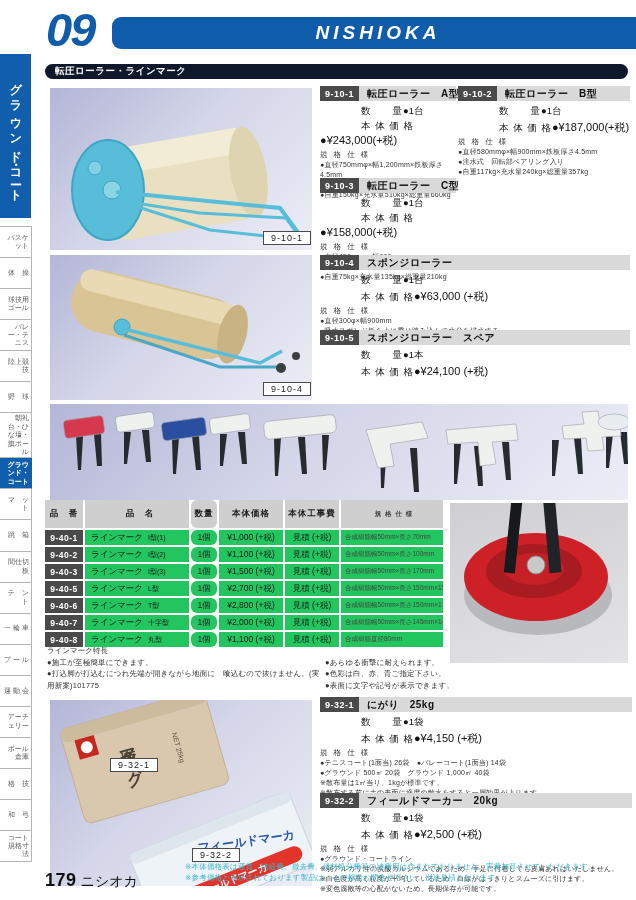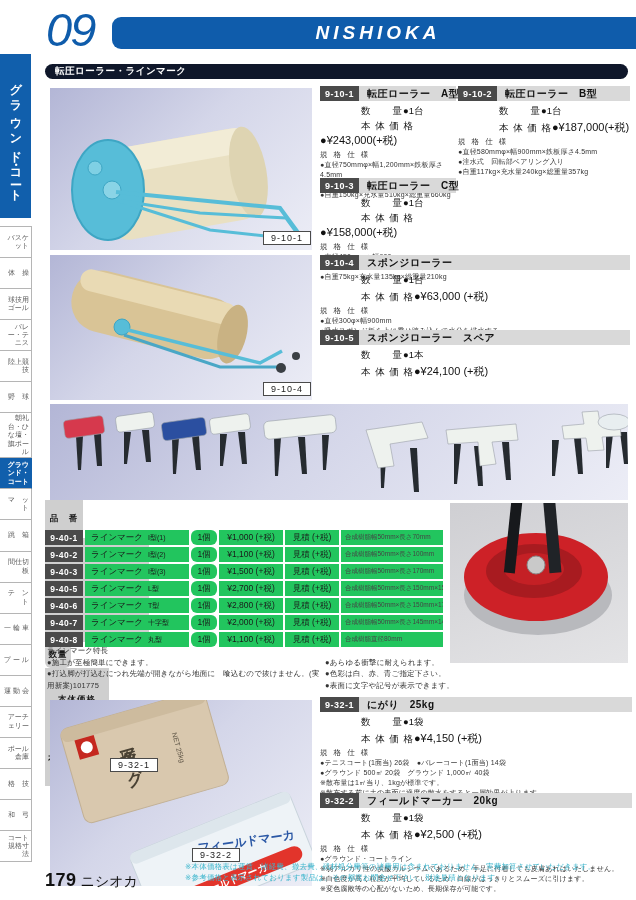--- a/index.html
+++ b/index.html
@@ -15,21 +15,21 @@
     display:flex; align-items:center; justify-content:center; }
   .side-items { position:absolute; left:0; top:226px; width:32px; height:636px;
     display:flex; flex-direction:column; border-top:1px solid #b5b5b5; }
   .side-item { flex:1; border-bottom:1px solid #b5b5b5; border-right:1px solid #b5b5b5;
     display:flex; align-items:center; justify-content:flex-end;
     padding:1px 2px; font-size:7px; color:#5a5a5a; text-align:right;
     line-height:1.2; word-break:break-all; background:#fff; }
   .side-item.active { background:#115fac; color:#fff; font-weight:bold; border-right:1px solid #115fac; }
 
   
-  .page-index { position:absolute; left:46px; top:2px; font-size:47px; font-weight:normal;
+  .page-index { position:absolute; left:46px; top:2px; font-size:47px; font-weight:bold;
     font-style:italic; color:#0f5cab; letter-spacing:-2px; }
   .brand-bar { position:absolute; left:112px; top:17px; width:532px; height:32px;
     background:#0f5cab; border-radius:9px; color:#fff; display:flex; align-items:center;
     justify-content:center; font-size:19px; font-weight:bold; font-style:italic; letter-spacing:4px; }
   .section-bar { position:absolute; left:45px; top:64px; width:583px; height:15px;
     background:#0f172a; border-radius:8px; color:#fff; font-size:9.5px; font-weight:bold;
     display:flex; align-items:center; padding-left:10px; letter-spacing:0.5px; }
 
   
   .photo { position:absolute; background:linear-gradient(135deg,#b3b6d6 0%,#d4d6e9 45%,#ecedf6 100%); }
@@ -48,21 +48,21 @@
   .pline { font-size:9.5px; color:#111; margin:1px 0 2px 0; }
   .plabel { letter-spacing:1px;margin-left:41px; }
   .pval { }
   .pval.price { font-size:11px; }
   .spec-title { font-size:7.5px; color:#333; letter-spacing:2px; margin-top:1px; }
   .spec-line { font-size:7px; color:#333; line-height:1.45; letter-spacing:0.2px; }
 
   
   .ltable { position:absolute; left:45px; top:500px; width:400px; }
   .trow { display:flex; height:15px; margin-bottom:2px; align-items:stretch; }
-  .trow.thead { height:28px;flex-direction:column; }
+  .trow.thead { height:28px; }
   .tc { display:flex; align-items:center; justify-content:center; background:#22c55e;
     font-size:8.5px; color:#1a1a1a; margin-right:2px; overflow:hidden; white-space:nowrap; }
   .thead .tc { background:#cfcfcf; font-weight:bold; font-size:8.5px; letter-spacing:1px; }
   .tc.c-code { width:38px; flex:0 0 38px; }
   .trow:not(.thead) .tc.c-code { background:#4a4a4a; color:#fff; font-weight:bold; letter-spacing:0.5px; }
   .tc.c-name { width:104px; flex:0 0 104px; justify-content:flex-start; padding-left:6px; }
   .tc.c-name .variant { font-size:7px; margin-left:5px; }
   .tc.c-qty { width:26px; flex:0 0 26px;border-radius:6px; }
   .tc.c-price { width:64px; flex:0 0 64px; }
   .tc.c-fee { width:54px; flex:0 0 54px; }

